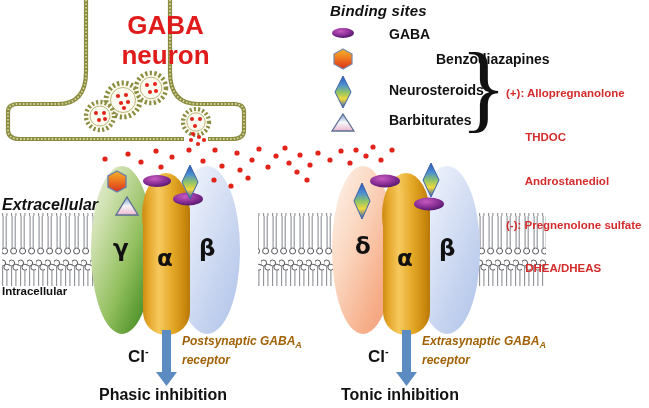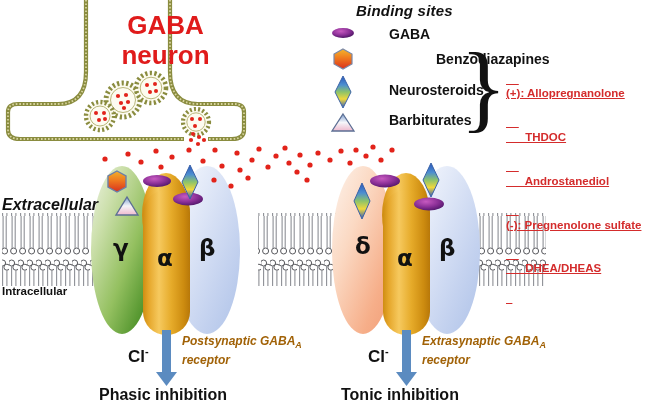--- a/index.html
+++ b/index.html
@@ -5,21 +5,21 @@
   html,body{margin:0;padding:0;background:#fff;}
   body{width:649px;height:408px;position:relative;overflow:hidden;
        font-family:"Liberation Sans",sans-serif;}
   .stage{position:absolute;left:0;top:0;width:649px;height:396px;background:#fff;}
   .abs{position:absolute;}
 
   
   .t-gaba-neuron{left:108px;top:10px;width:115px;text-align:center;
       color:#e01b1b;font-weight:bold;font-size:26px;line-height:30px;}
   .t-binding{left:330px;top:2px;font-weight:bold;font-style:italic;
-      font-size:15px;color:#111;letter-spacing:.2px;margin-left:26px;}
+      font-size:15px;color:#111;letter-spacing:.2px;}
   .legend-label{font-weight:bold;font-size:14px;color:#111;}
   .t-red{color:#d42c2c;font-weight:bold;font-size:11.5px;line-height:14.6px;white-space:pre;}
   .t-extra{left:2px;top:196px;font-style:italic;font-weight:bold;font-size:16px;color:#111;}
   .t-intra{left:2px;top:285px;font-weight:bold;font-size:11.5px;color:#111;}
   .t-recep{font-style:italic;font-weight:bold;font-size:12px;color:#a16207;line-height:15px;}
   .t-recep sub{font-size:9px;}
   .t-cl{font-weight:bold;font-size:17px;color:#111;}
   .t-cl sup{font-size:11px;}
   .t-bottom{font-weight:bold;font-size:16px;color:#111;}
   .sub-letter{font-weight:bold;font-size:23px;color:#111;
@@ -269,21 +269,21 @@
     <polygon points="13,90 24,107 2,107" fill="url(#lgT)" stroke="#5c6f94" stroke-width="1.3"></polygon>
   </svg>
 
   <div class="abs legend-label" style="left:389px;top:26px;">GABA</div>
   <div class="abs legend-label" style="left:389px;top:51px;margin-left:47px;">Benzodiazapines</div>
   <div class="abs legend-label" style="left:389px;top:112px;">Barbiturates</div>
   <div class="abs legend-label" style="left:389px;top:82px;">Neurosteroids</div>
 
   <div class="abs brace" style="left:460px;top:38px;">}</div>
 
-  <div class="abs t-red" style="left:506px;top:57px;text-decoration:underline;">
+  <div class="abs t-red" style="left:506px;top:57px;">
     <div>(+): Allopregnanolone</div>
     <div>      THDOC</div>
     <div>      Androstanediol</div>
     <div>(-): Pregnenolone sulfate</div>
     <div>      DHEA/DHEAS</div>
   </div>
 
   <div class="abs t-extra">Extracellular</div>
   <div class="abs t-intra">Intracellular</div>
 

